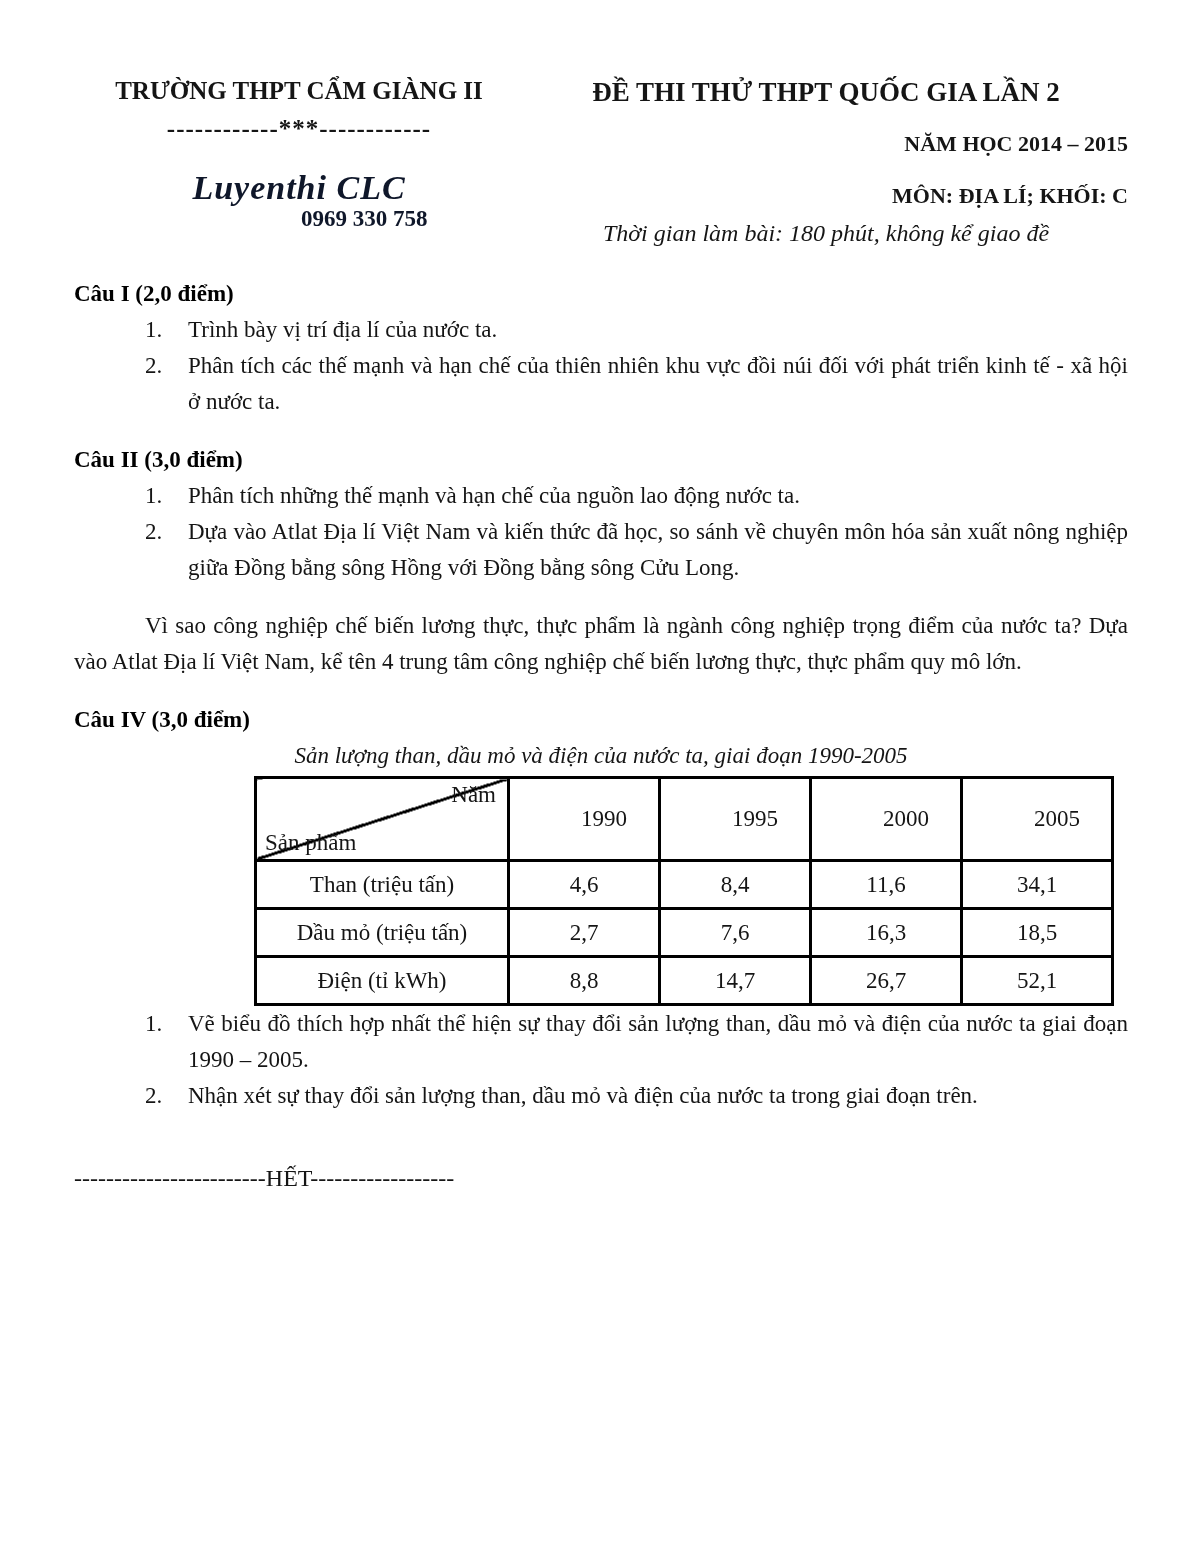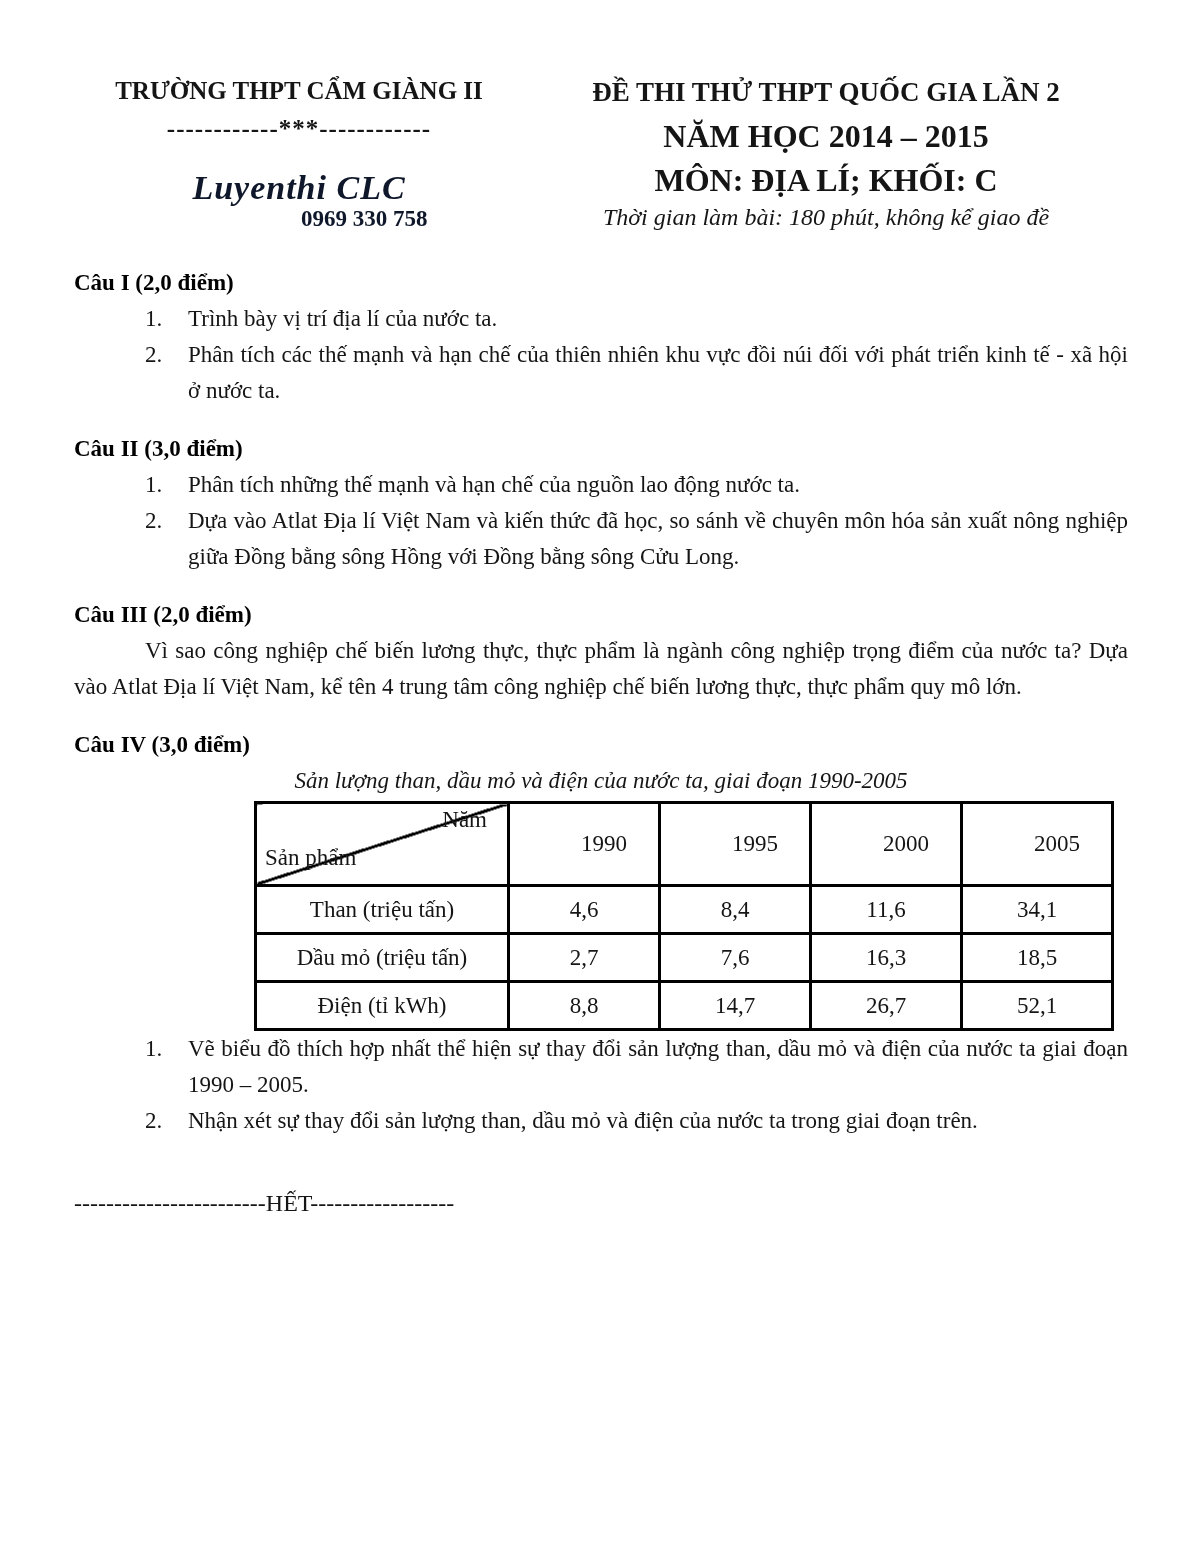--- a/index.html
+++ b/index.html
@@ -66,23 +66,24 @@
     text-align: center;
   }
   .exam-title {
     font-weight: bold;
     font-size: 27px;
     line-height: 32px;
     white-space: nowrap;
   }
   .exam-year, .exam-subject {
     font-weight: bold;
-    font-size: 32px;
-    line-height: 32px;
-    margin-top: 12px;
+    font-size: 22px;
+    line-height: 32px;
+    margin-top: 20px;
+    text-align: right;
   }
   .exam-duration {
     font-style: italic;
     font-size: 24px;
     line-height: 30px;
     margin-top: 6px;
     white-space: nowrap;
   }
 
   
@@ -137,26 +138,26 @@
     position: relative;
     background-image: linear-gradient(to bottom right,
       transparent calc(50% - 2px),
       #000 calc(50% - 2px),
       #000 calc(50% + 1px),
       transparent calc(50% + 1px));
   }
   .corner-top {
     position: absolute;
     top: 0px;
-    right: 20px;
+    right: 11px;
     line-height: 32px;
   }
   .corner-bottom {
     position: absolute;
-    bottom: 10px;
+    bottom: 0;
     left: 8px;
     line-height: 32px;
   }
 
   
   .footer {
     text-align: left;
     margin-top: 46px;
     font-size: 24px;
   }
@@ -201,21 +202,20 @@
       <span class="q-num">1.</span>
       <span class="q-text">Phân tích những thế mạnh và hạn chế của nguồn lao động nước ta.</span>
     </div>
     <div class="q-item">
       <span class="q-num">2.</span>
       <span class="q-text">Dựa vào Atlat Địa lí Việt Nam và kiến thức đã học, so sánh về chuyên môn hóa sản xuất nông nghiệp giữa Đồng bằng sông Hồng với Đồng bằng sông Cửu Long.</span>
     </div>
   </div>
 
   <div class="section">
-    <div class="section-title">Câu III (2,0 điểm)</div>
     <div class="q-para">Vì sao công nghiệp chế biến lương thực, thực phẩm là ngành công nghiệp trọng điểm của nước ta? Dựa vào Atlat Địa lí Việt Nam, kể tên 4 trung tâm công nghiệp chế biến lương thực, thực phẩm quy mô lớn.</div>
   </div>
 
   <div class="section">
     <div class="section-title">Câu IV (3,0 điểm)</div>
     <div class="table-title">Sản lượng than, dầu mỏ và điện của nước ta, giai đoạn 1990-2005</div>
 
     <table class="data-table">
       <tbody>
           <tr class="header-row">

